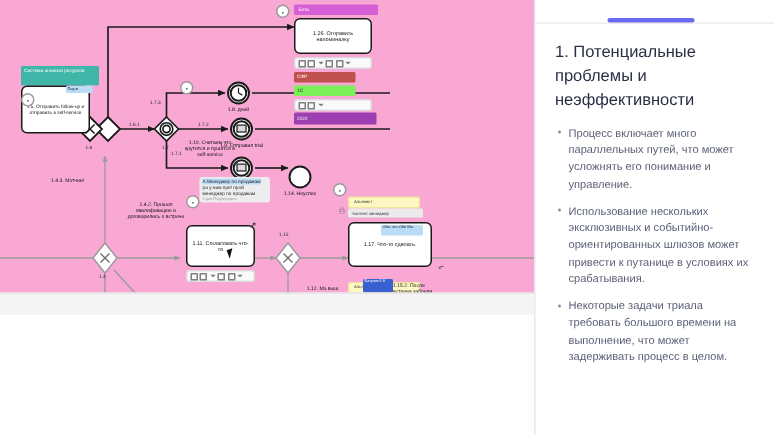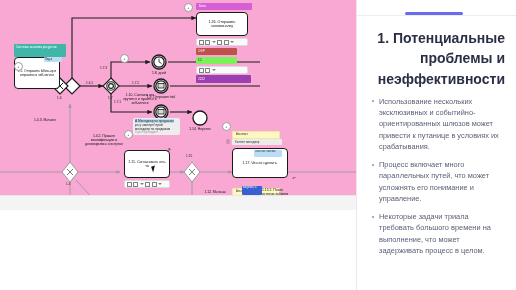--- a/index.html
+++ b/index.html
@@ -64,21 +64,21 @@
   .cursor::before{content:"";position:absolute;width:0;height:0;
     border-left:4px solid #111;border-bottom:6px solid transparent;
     transform:rotate(-20deg);}
 
   
   #panel{width:160px;height:290px;background:#ffffff;border-left:1px solid #e7e7ec;
          box-sizing:border-box;position:relative;overflow:hidden;}
   #panel-top{height:15px;position:relative;border-bottom:1px solid #ececf1;background:#fff;}
   #panel-tab-indicator{position:absolute;left:48px;top:12px;width:58px;height:2.5px;background:#6b6bf0;border-radius:2px;}
   #panel-body{padding:12px 11px 0 13px;box-sizing:border-box;}
-  #panel-title{font-size:14px;font-weight:bold;color:#2b2f45;line-height:1.45;margin:0 0 7px 0;text-align:right;}
+  #panel-title{font-size:11px;font-weight:normal;color:#2b2f45;line-height:1.45;margin:0 0 7px 0;}
   #panel-list{margin:0;padding:0 0 0 9px;list-style:none;}
   #panel-list li{position:relative;font-size:7.4px;color:#5b6076;line-height:1.52;margin-bottom:7px;}
   #panel-list li::before{content:"";position:absolute;left:-7px;top:4.5px;width:2px;height:2px;
                          border-radius:50%;background:#8b90a6;}
 </style>
 </head>
 <body>
 
 <div id="root">
 
@@ -319,20 +319,20 @@
     <div id="canvas-strip"></div>
   </div>
 
   <div id="panel">
     <div id="panel-top">
       <div id="panel-tab-indicator"></div>
     </div>
     <div id="panel-body">
       <h1 id="panel-title">1. Потенциальные проблемы и неэффективности</h1>
       <ul id="panel-list">
+        <li>Процесс включает много параллельных путей, что может усложнять его понимание и управление.</li>
         <li>Использование нескольких эксклюзивных и событийно-ориентированных шлюзов может привести к путанице в условиях их срабатывания.</li>
-        <li>Процесс включает много параллельных путей, что может усложнять его понимание и управление.</li>
         <li>Некоторые задачи триала требовать большого времени на выполнение, что может задерживать процесс в целом.</li>
       </ul>
     </div>
   </div>
 
 </div>
 
 </body></html>

